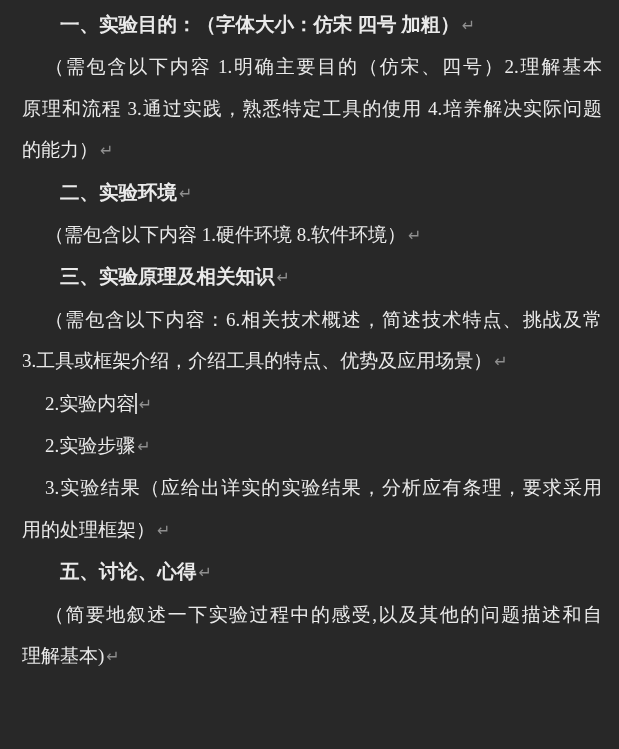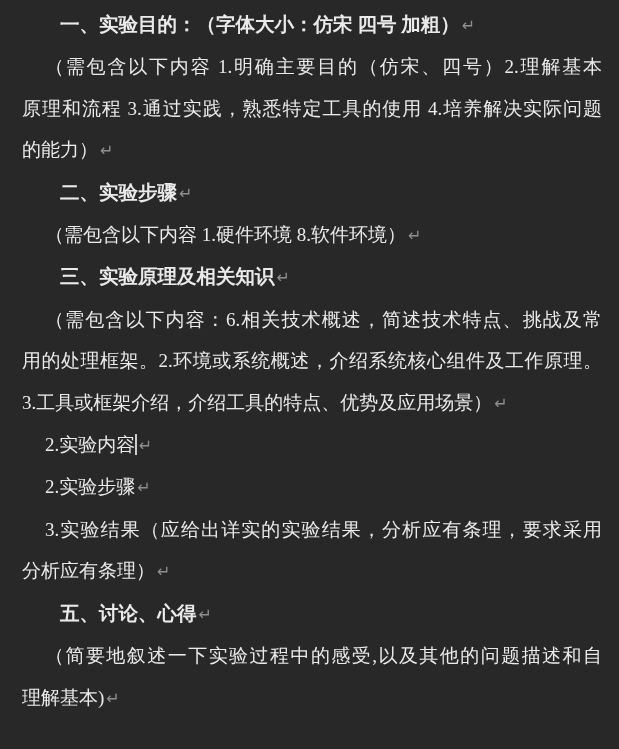--- a/index.html
+++ b/index.html
@@ -62,42 +62,41 @@
   <div id="content">
       <div class="block heading">
         <div class="line first last"><span>一、实验目的：（字体大小：仿宋 四号 加粗）</span><span class="mark">↵</span></div>
       </div>
       <div class="block body">
         <div class="line first"><span>（需包含以下内容 1.明确主要目的（仿宋、四号）2.理解基本</span></div>
         <div class="line"><span>原理和流程 3.通过实践，熟悉特定工具的使用 4.培养解决实际问题</span></div>
         <div class="line last"><span>的能力）</span><span class="mark">↵</span></div>
       </div>
       <div class="block heading">
-        <div class="line first last"><span>二、实验步骤</span><span class="mark">↵</span></div>
+        <div class="line first last"><span>二、实验环境</span><span class="mark">↵</span></div>
       </div>
       <div class="block body">
         <div class="line first last"><span>（需包含以下内容 1.硬件环境 8.软件环境）</span><span class="mark">↵</span></div>
       </div>
       <div class="block heading">
         <div class="line first last"><span>三、实验原理及相关知识</span><span class="mark">↵</span></div>
       </div>
       <div class="block body">
         <div class="line first"><span>（需包含以下内容：6.相关技术概述，简述技术特点、挑战及常</span></div>
-        <div class="line"><span>用的处理框架。2.环境或系统概述，介绍系统核心组件及工作原理。</span></div>
         <div class="line last"><span>3.工具或框架介绍，介绍工具的特点、优势及应用场景）</span><span class="mark">↵</span></div>
       </div>
       <div class="block body">
         <div class="line first last"><span>2.实验内容</span><span class="caret"></span><span class="mark">↵</span></div>
       </div>
       <div class="block body">
         <div class="line first last"><span>2.实验步骤</span><span class="mark">↵</span></div>
       </div>
       <div class="block body">
         <div class="line first"><span>3.实验结果（应给出详实的实验结果，分析应有条理，要求采用</span></div>
-        <div class="line last"><span>分析应有条理）</span><span class="mark">↵</span></div>
+        <div class="line last"><span>用的处理框架）</span><span class="mark">↵</span></div>
       </div>
       <div class="block heading">
         <div class="line first last"><span>五、讨论、心得</span><span class="mark">↵</span></div>
       </div>
       <div class="block body">
         <div class="line first"><span>（简要地叙述一下实验过程中的感受,以及其他的问题描述和自</span></div>
         <div class="line last"><span>理解基本)</span><span class="mark">↵</span></div>
       </div>
     </div>
 </div>

